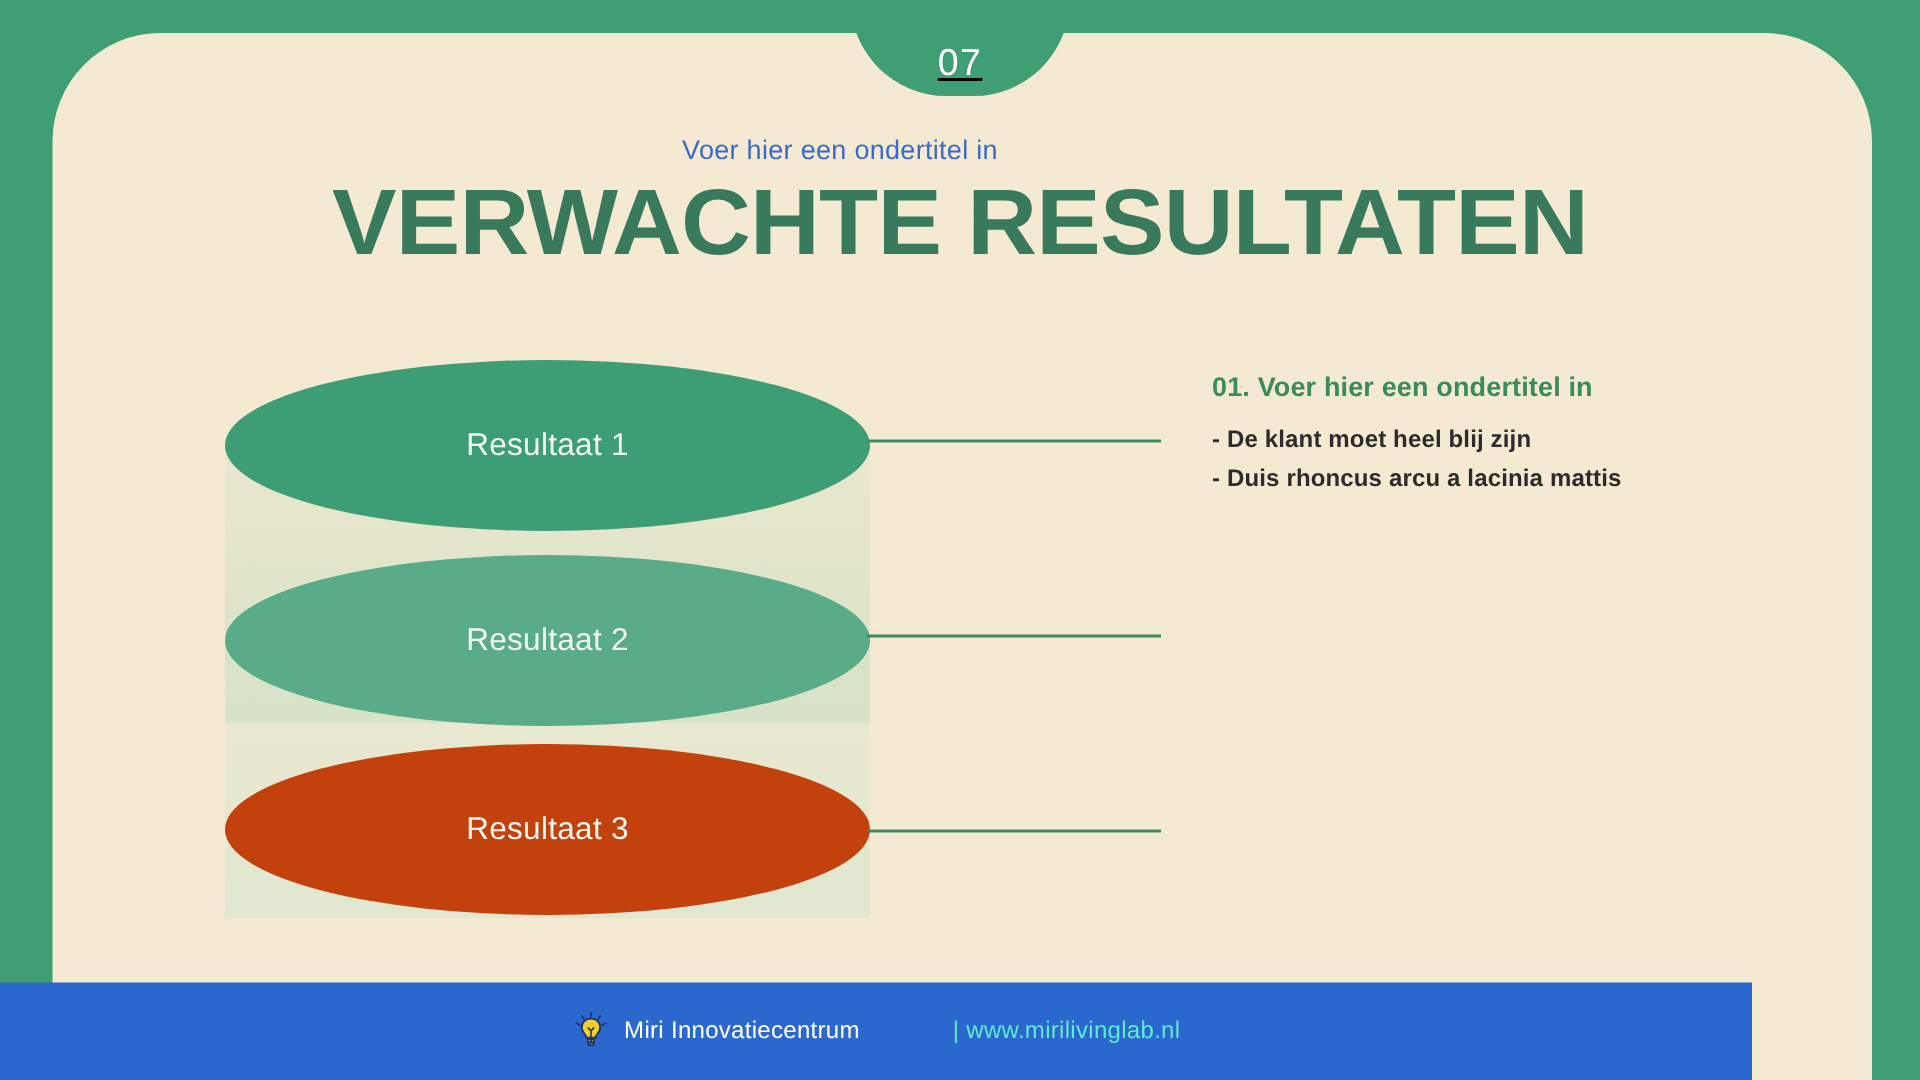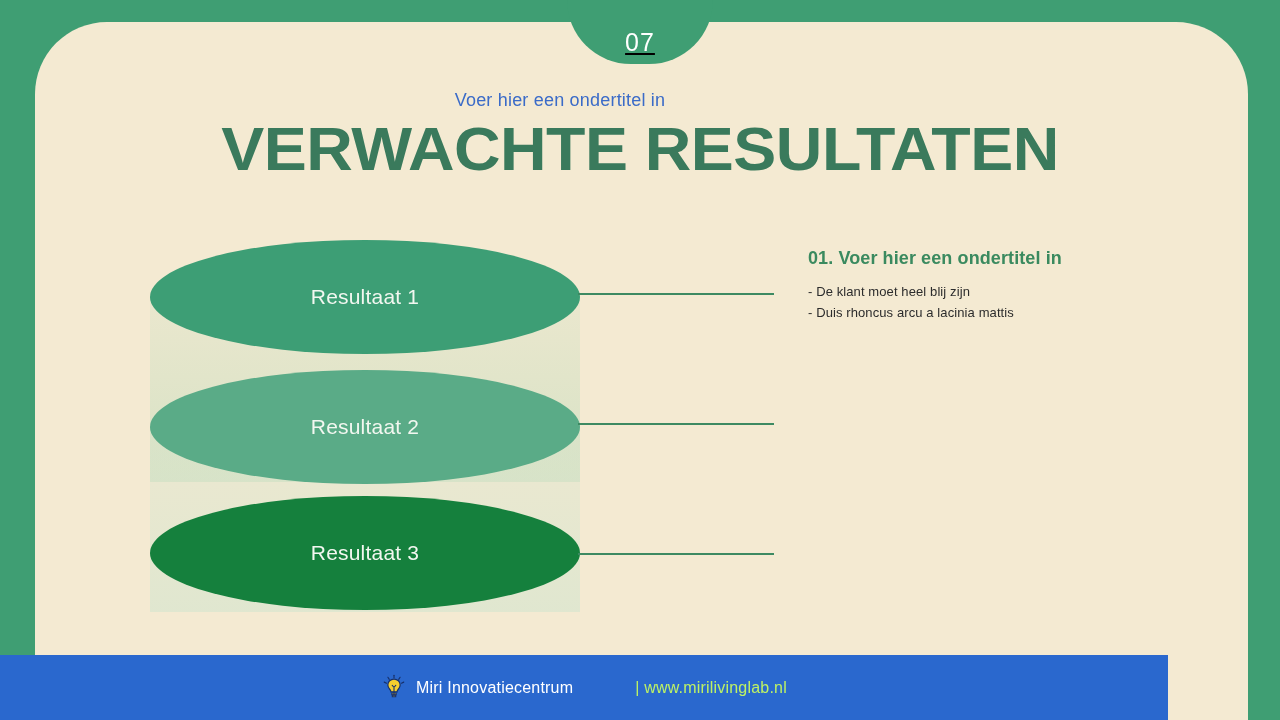--- a/index.html
+++ b/index.html
@@ -111,21 +111,21 @@
     display: flex;
     align-items: center;
     justify-content: center;
     color: #f2f7f0;
     font-size: 21px;
     font-weight: 400;
     letter-spacing: .2px;
   }
   .ellipse.e1 { top: 0px;   background: #3d9e75; }
   .ellipse.e2 { top: 130px; background: #5aab87; }
-  .ellipse.e3 { top: 256px; background: #15803d; }
+  .ellipse.e3 { top: 256px; background: #c2410c; }
 
   
   .connector {
     position: absolute;
     height: 2px;
     background: #3d8a62;
     left: 578px;
     width: 196px;
   }
   .connector.c1 { top: 293px; }
@@ -143,22 +143,22 @@
   .block:last-child { margin-bottom: 0; }
   .block-title {
     color: #3a8a5f;
     font-size: 18px;
     font-weight: 700;
     margin-bottom: 12px;
     letter-spacing: .1px;
   }
   .block-line {
     color: #2c2c2c;
-    font-size: 13px;
-    font-weight: 400;
+    font-size: 16px;
+    font-weight: 700;
     line-height: 1.62;
     letter-spacing: .1px;
   }
 
   
   .footer {
     position: absolute;
     left: 0;
     top: 655px;
     width: 1168px;
@@ -181,21 +181,21 @@
     position: relative;
     top: -1px;
   }
   .footer-org {
     color: #ffffff;
     font-size: 16px;
     font-weight: 400;
     letter-spacing: .2px;
   }
   .footer-url {
-    color: #bef264;
+    color: #5eead4;
     font-size: 16px;
     font-weight: 400;
     letter-spacing: .2px;
     margin-left: 62px;
   }
 </style>
 </head>
 <body>
 
 <div class="slide">

